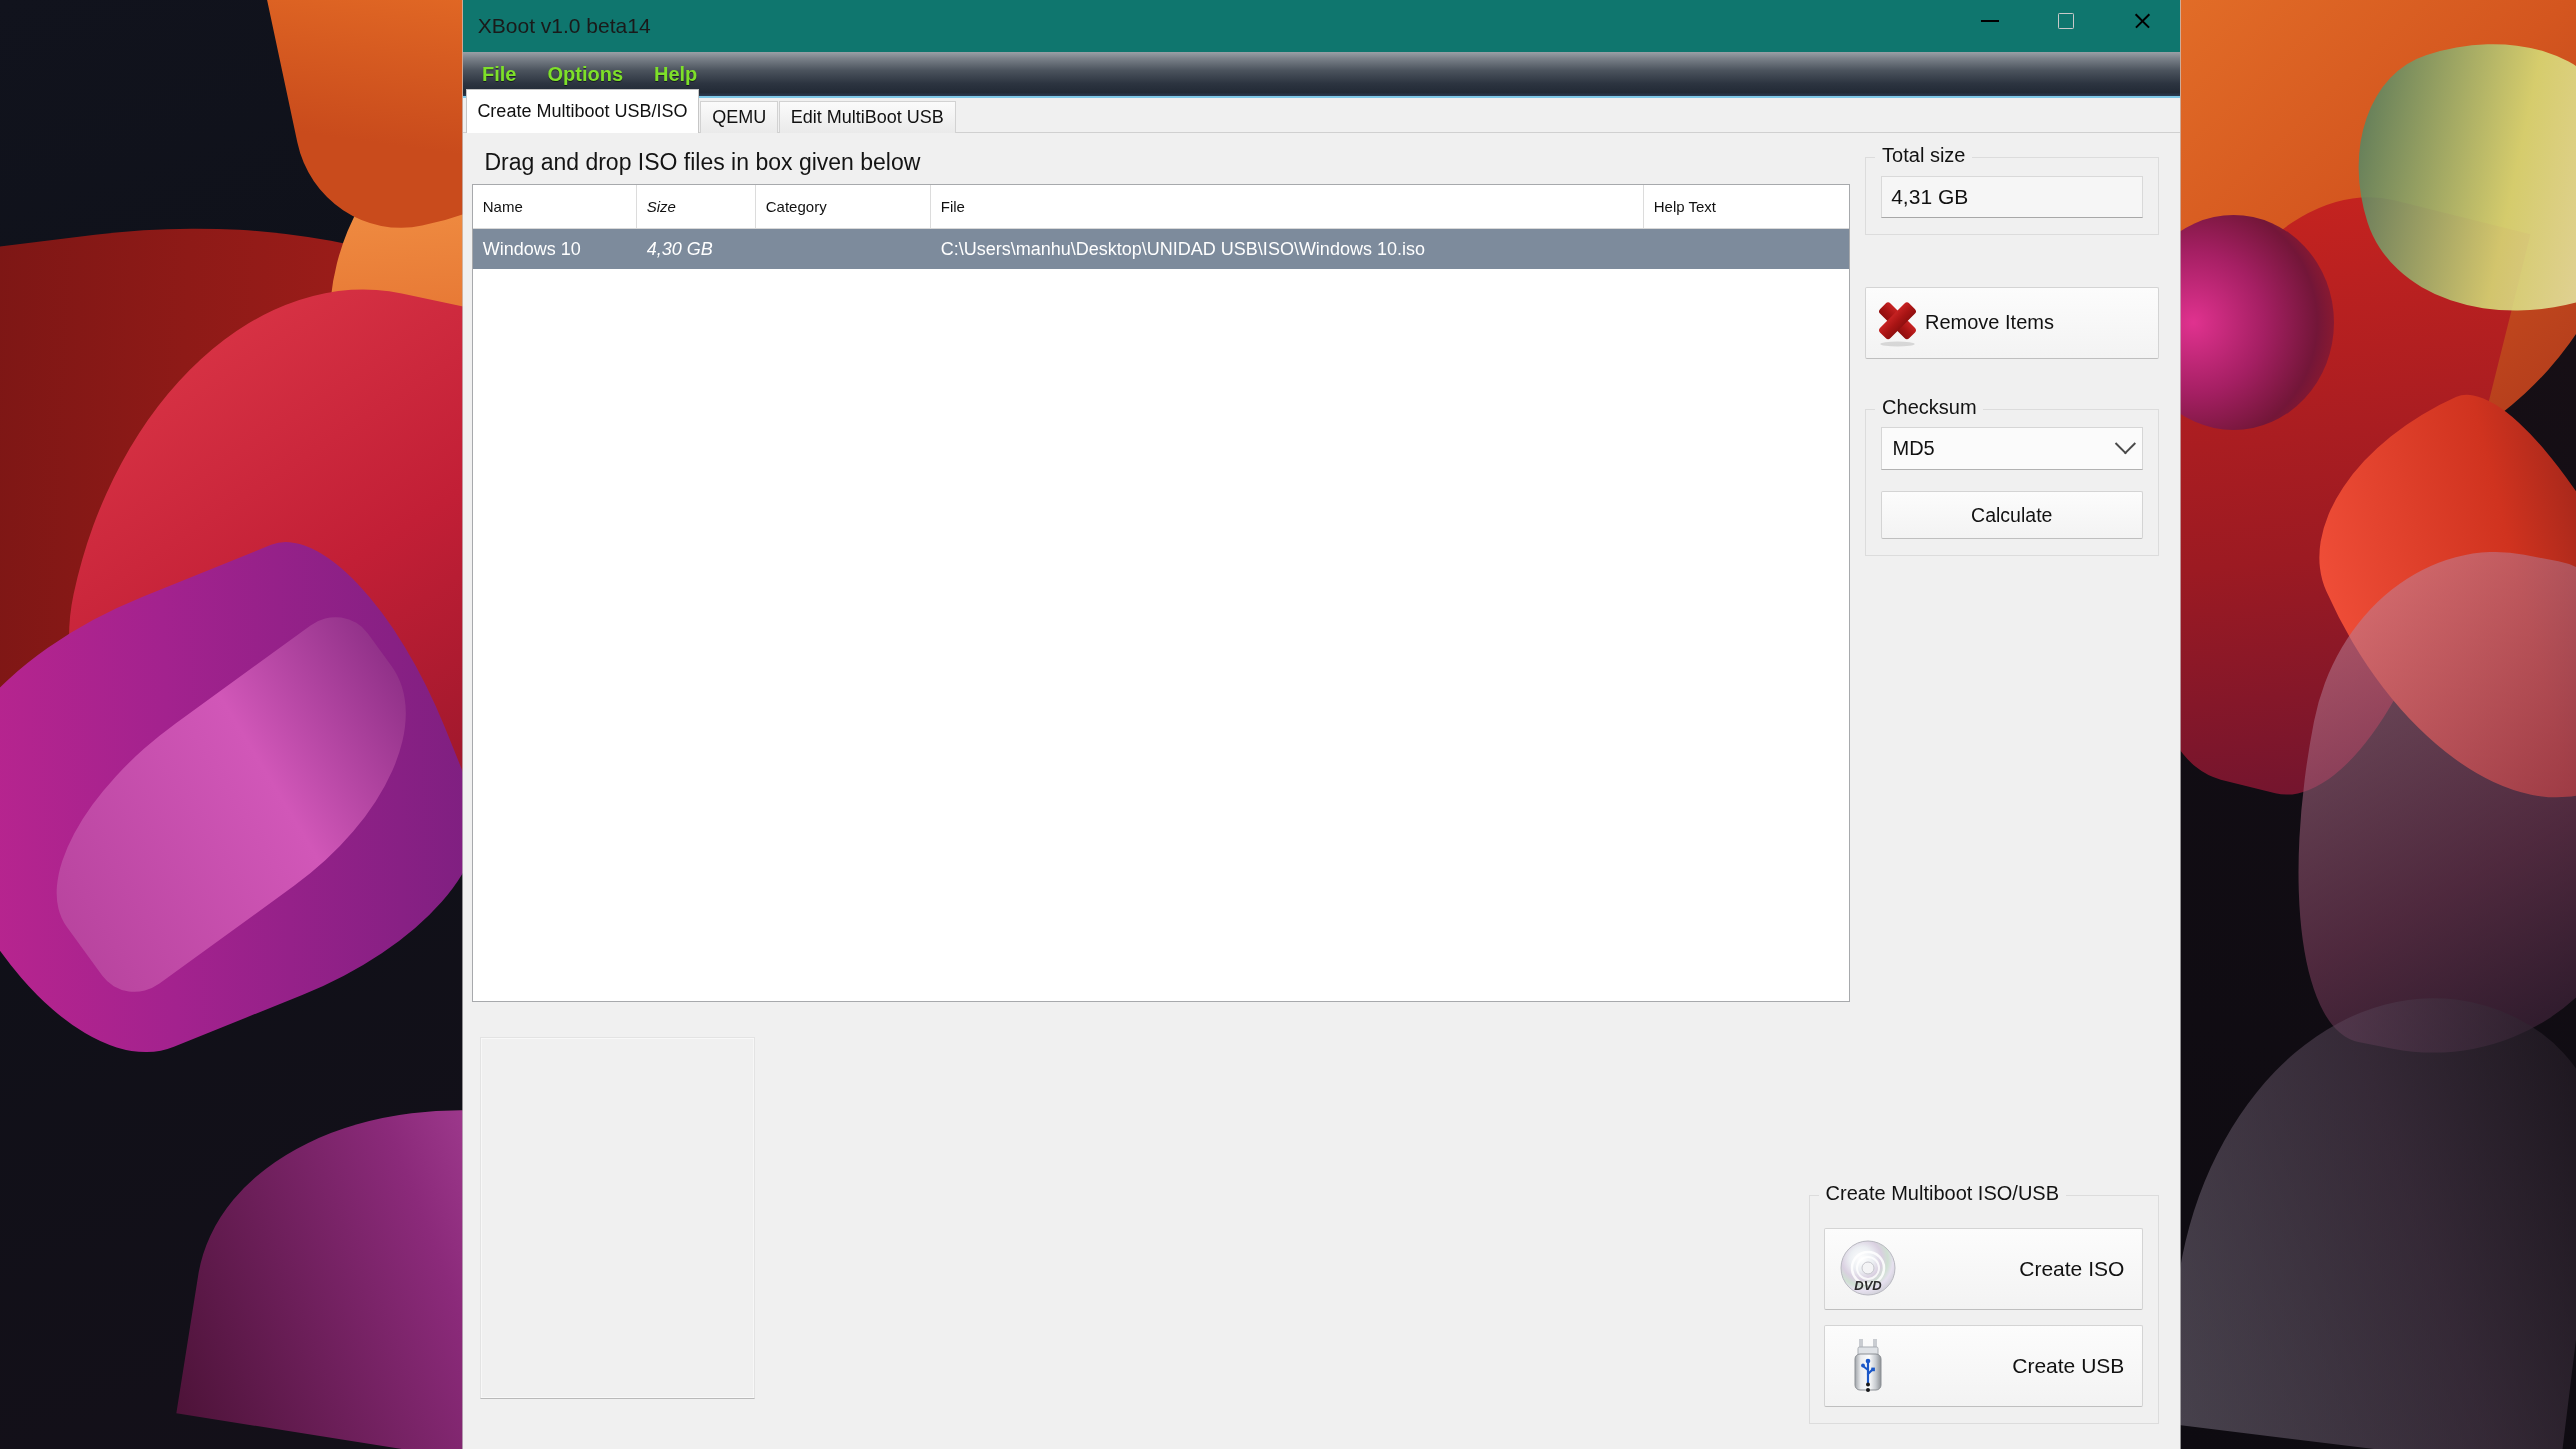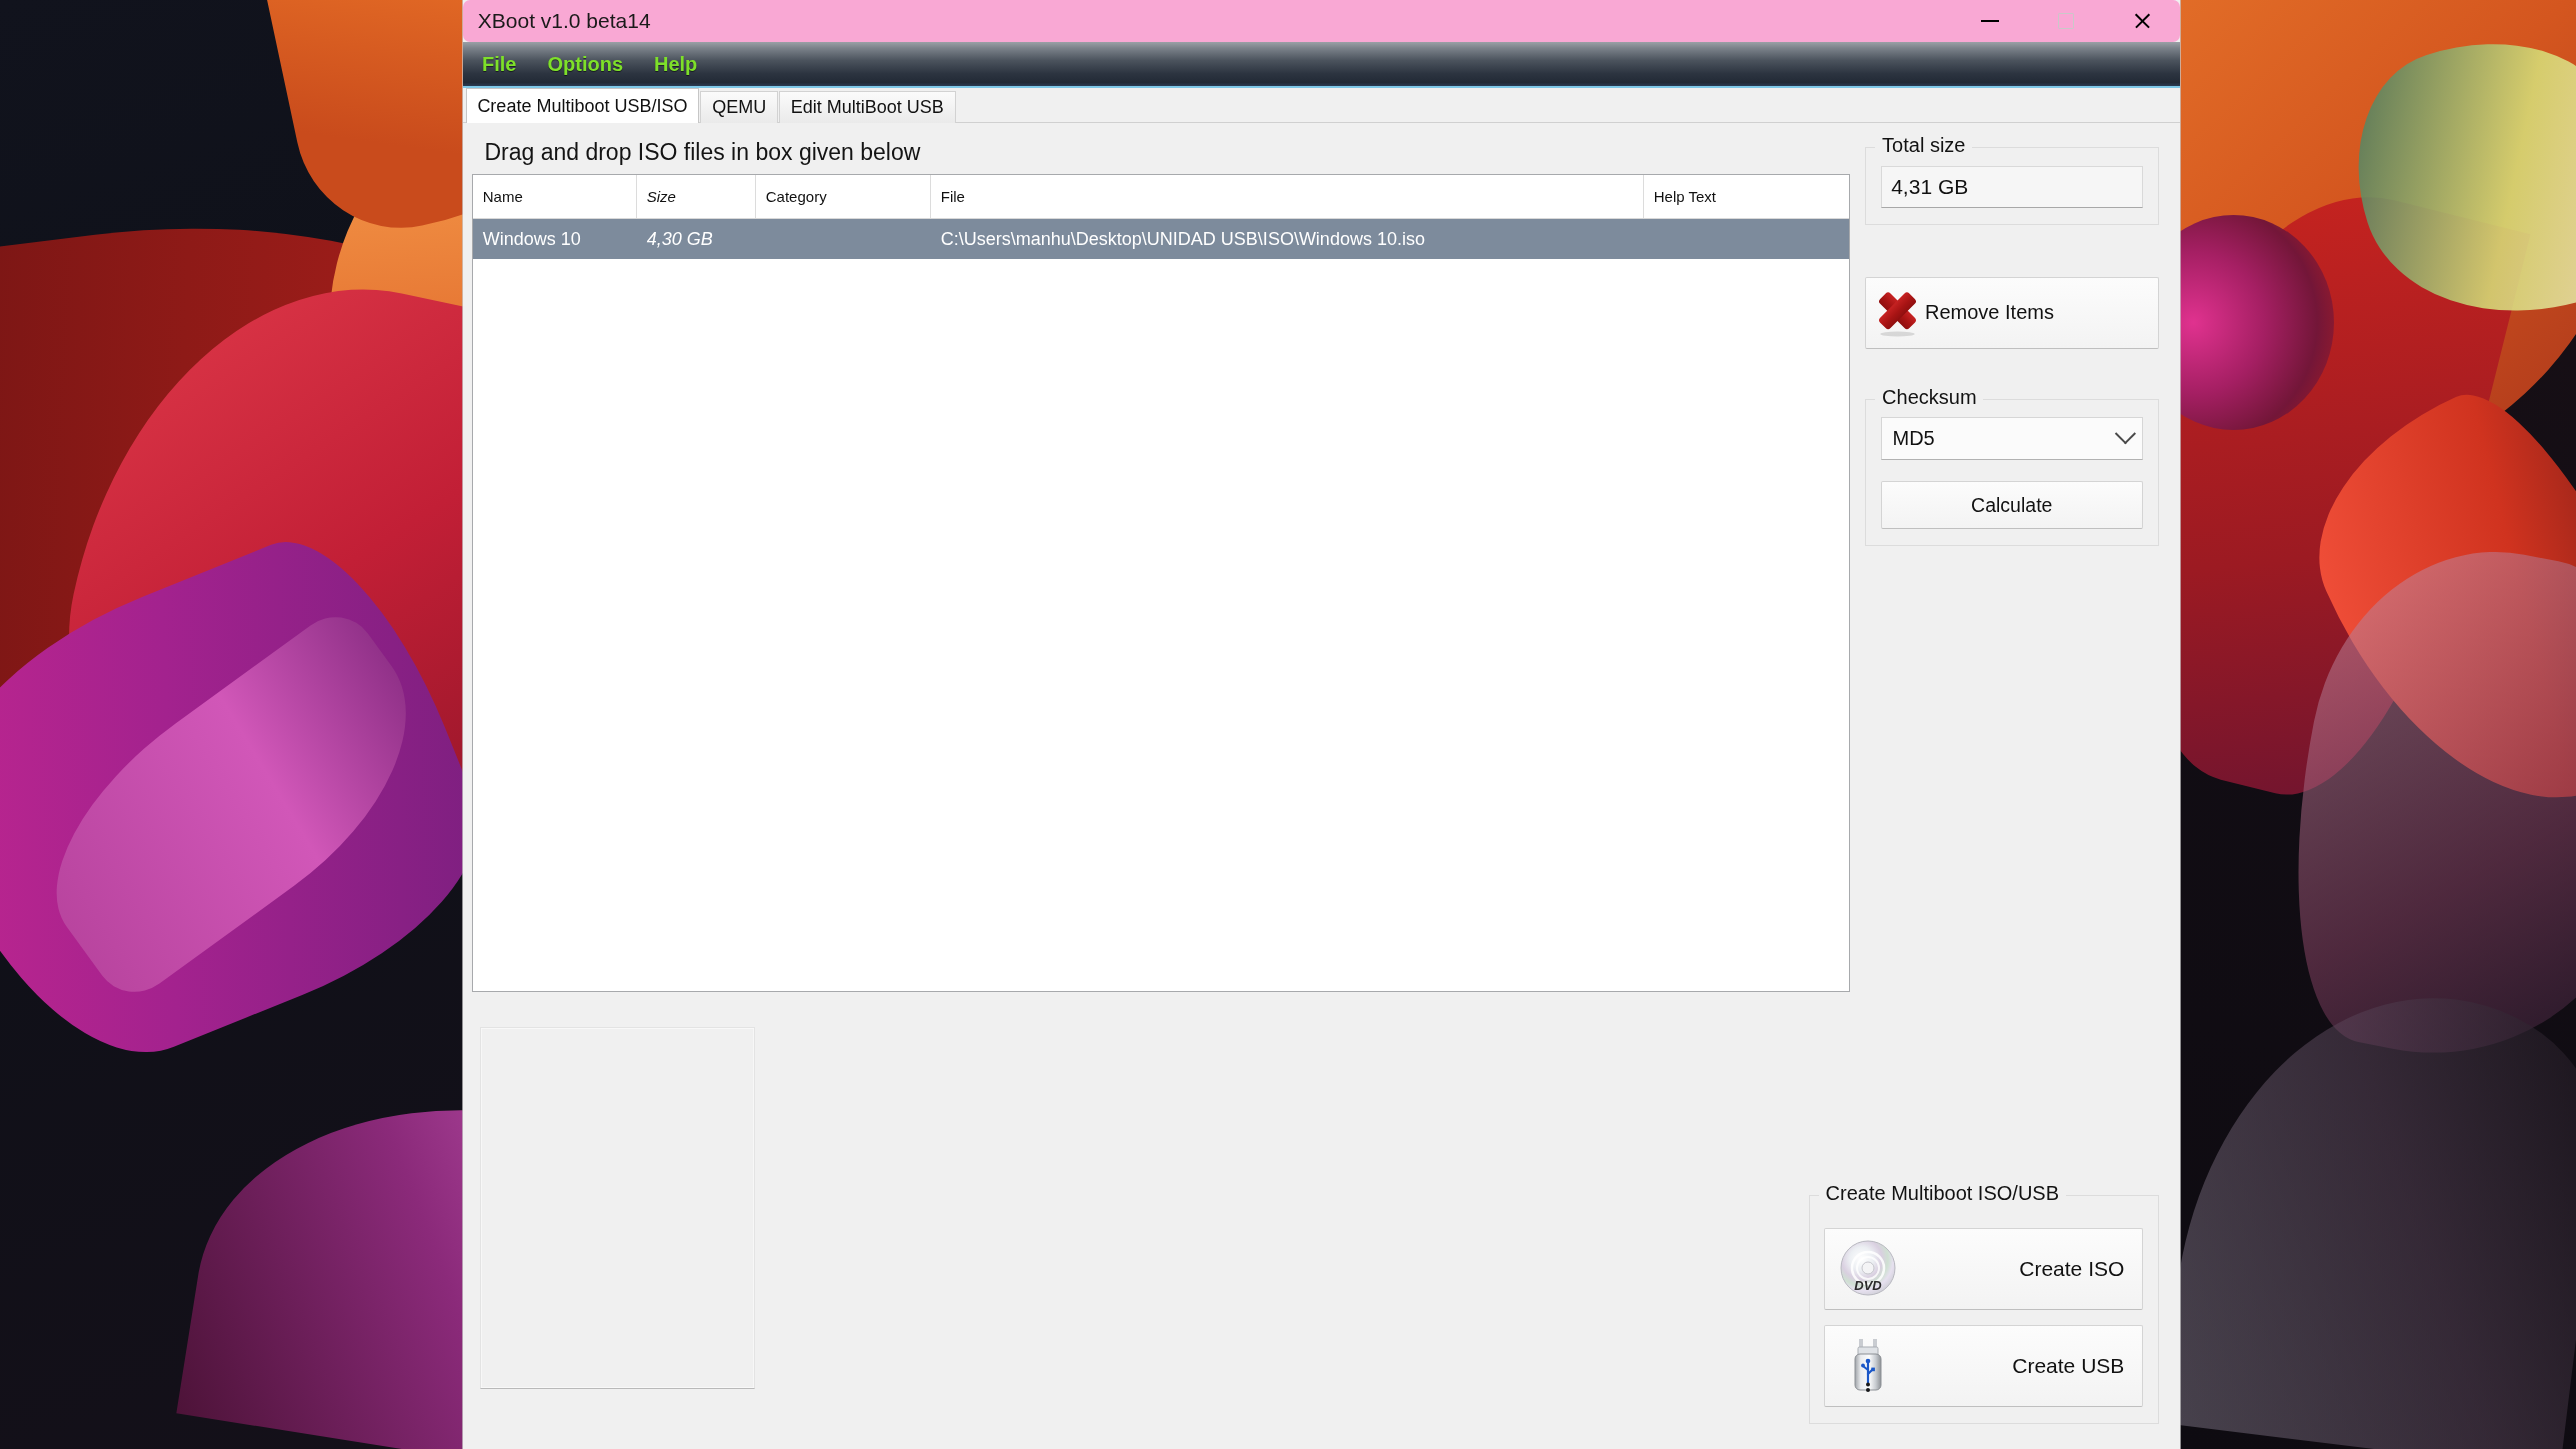--- a/index.html
+++ b/index.html
@@ -119,26 +119,25 @@
     left: 463px; top: 0px;
     width: 1717px; height: 1449px;
     background: #f0f0f0;
     box-shadow: 0 0 0 0.7px #c8c8c8;
     display: flex; flex-direction: column;
     overflow: hidden;
   }
 
   
   .titlebar {
-    height: 42px;
-    background: #f9a8d4;
+    height: 52px;
+    background: #0f766e;
     display: flex; align-items: center;
     flex: 0 0 auto;
     position: relative;
-    border-radius: 7px;
   }
   .titlebar-text {
     font-size: 21px;
     color: #1a1a1a;
     padding-left: 14.8px;
     white-space: nowrap;
   }
   .win-controls {
     position: absolute; right: 0; top: 0;
     height: 42px; display: flex;
@@ -199,21 +198,21 @@
     font-size: 18px; color: #111;
     background: linear-gradient(to bottom, #fbfbfb, #eaeaea);
     border: 0.7px solid #d2d2d2;
     border-bottom: none;
     margin-right: 1.3px;
     white-space: nowrap;
     position: relative; z-index: 1;
   }
   .tab.active {
     background: #ffffff;
-    height: 35px;
+    height: 44px;
     border-color: #c6c6c6;
     z-index: 3;
     margin-top: 45px;
   }
 
   
   .content {
     flex: 1 1 auto;
     background: #f0f0f0;
     display: flex;

